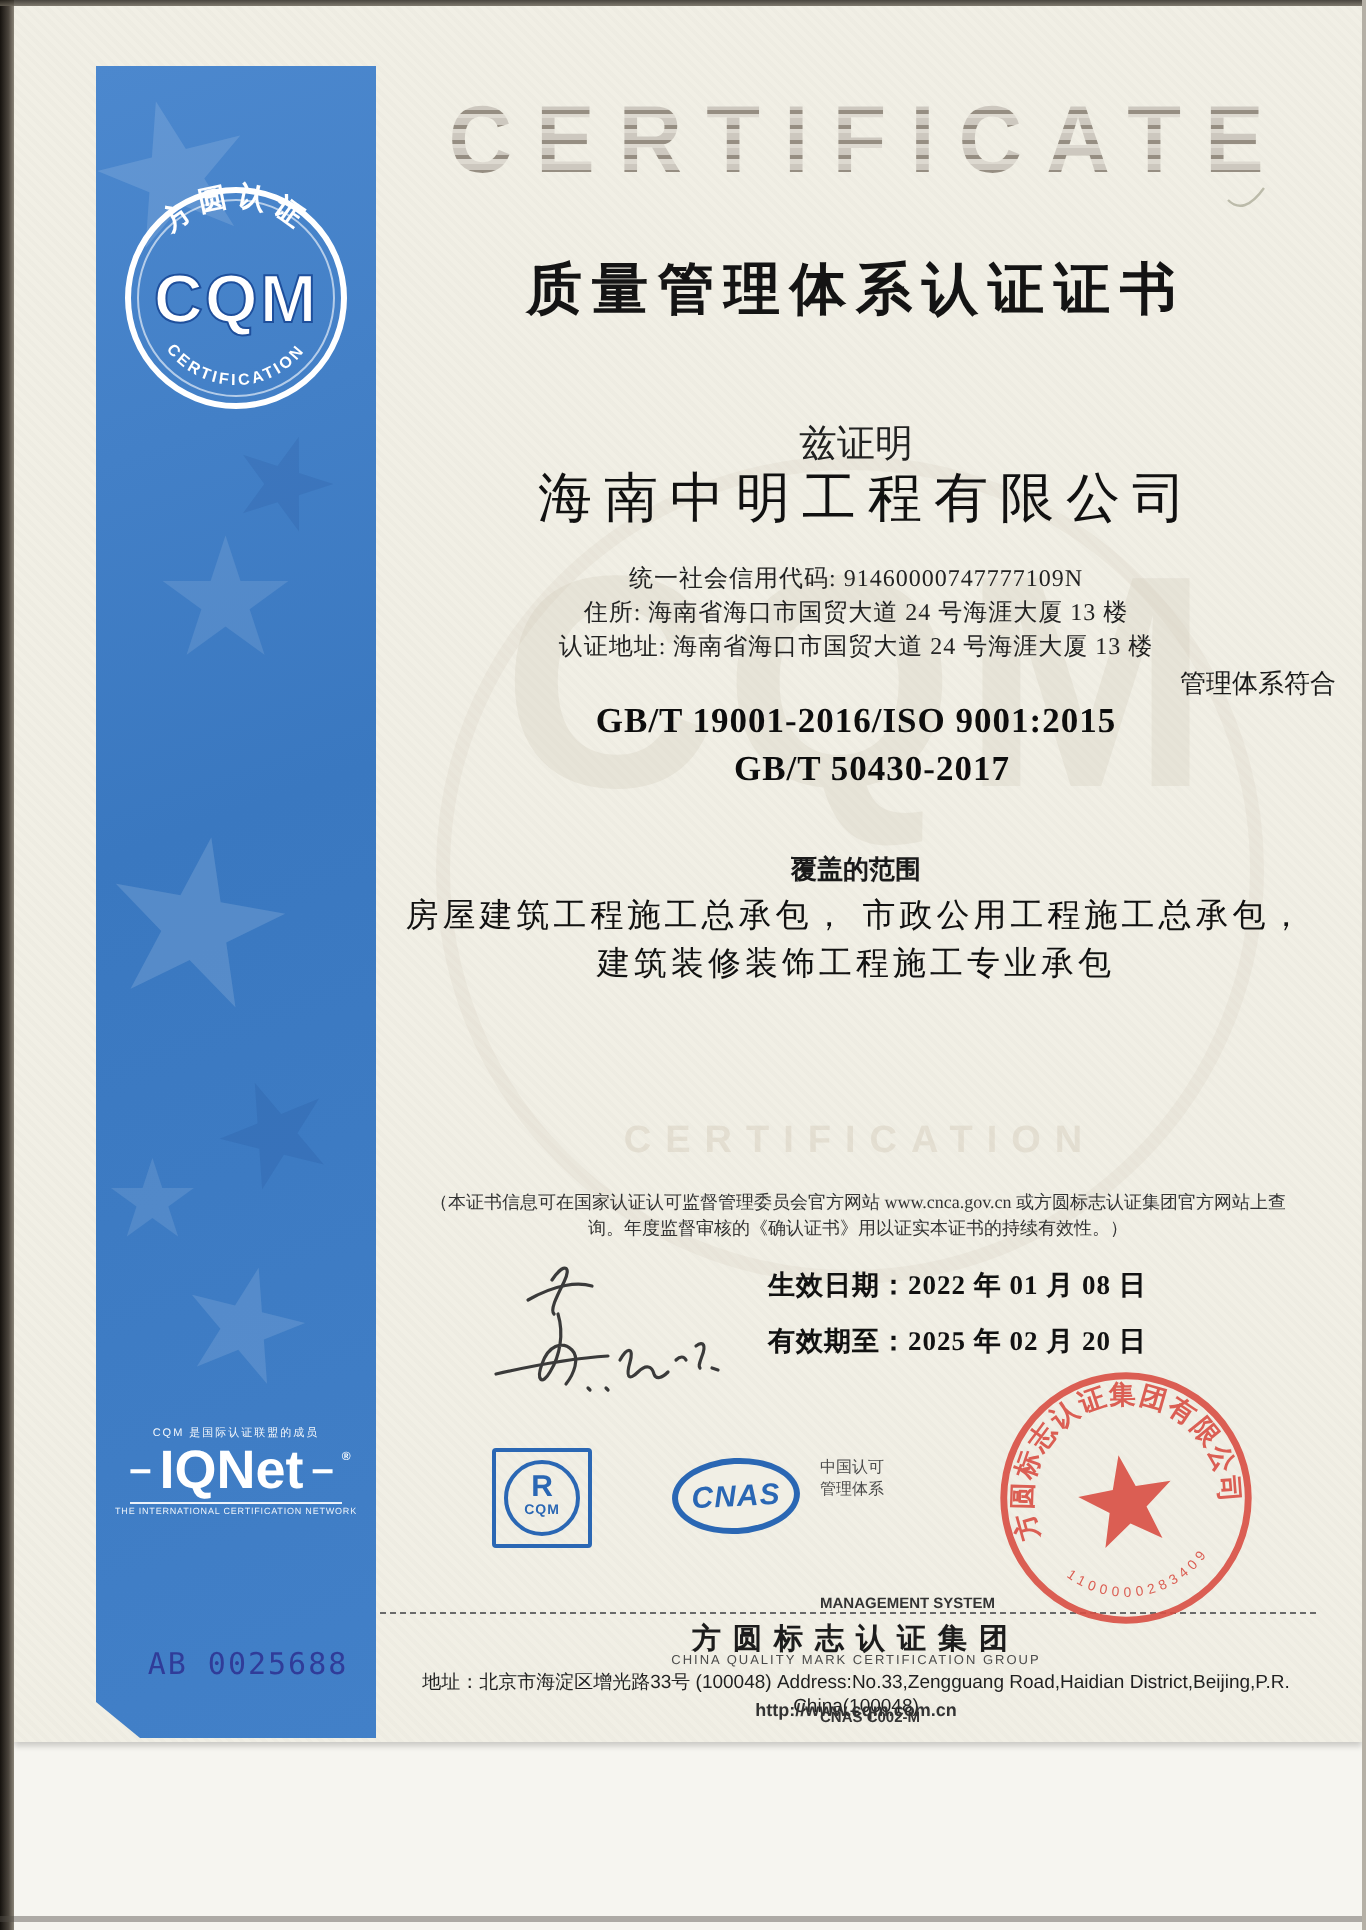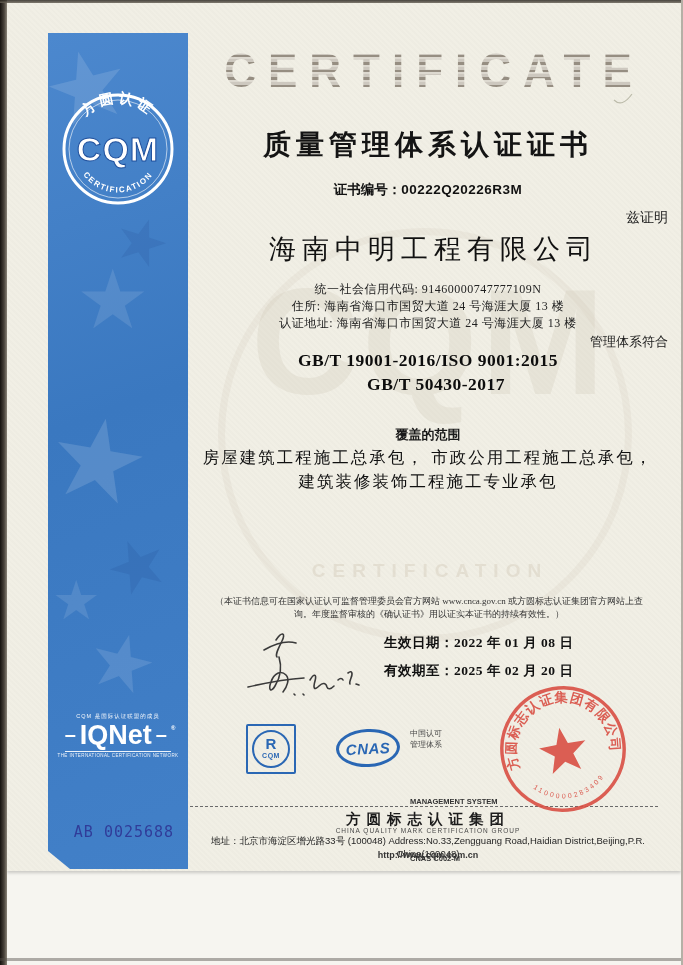--- a/index.html
+++ b/index.html
@@ -48,21 +48,21 @@
 
   
   .col { left:188px; width:480px; text-align:center; z-index:4; }
 
   .title-en { top:46px; font-size:44px; font-weight:700; letter-spacing:12px; padding-left:12px;
               background:repeating-linear-gradient(180deg,#cdc8bf 0 3px,#968e82 3px 5px,#ddd9d0 5px 7px);
               -webkit-background-clip:text; background-clip:text; color:transparent; transform:scaleY(1.08); }
   .title-cn { top:126px; font-size:28px; font-weight:700; letter-spacing:5px; color:#141414; }
   .cert-no  { top:181px; font-size:13.5px; color:#111; font-family:"Liberation Serif",serif; font-weight:700; }
   .cert-no .val { font-family:"Liberation Sans",sans-serif; font-weight:600; letter-spacing:.5px; }
-  .attest   { top:209px; font-size:14px; color:#222; font-family:"Liberation Serif",serif;text-align:right; }
+  .attest   { top:209px; font-size:19px; color:#222; font-family:"Liberation Serif",serif; }
   .company  { top:231px; font-size:27px; color:#111; font-family:"Liberation Serif",serif; letter-spacing:6px; font-weight:500;padding-left:12px; }
   .kai-line { font-size:12px; color:#222; font-family:"Liberation Serif",serif; letter-spacing:.5px; }
   .credit   { top:281px; }
   .resid    { top:298px; }
   .caddr    { top:315px; }
   .sysconf  { top:333px; font-size:13px; font-weight:400; color:#1a1a1a; font-family:"Liberation Serif",serif;text-align:right; }
   .std1     { top:350px; font-size:17.5px; font-weight:700; color:#0d0d0d; font-family:"Liberation Serif",serif; letter-spacing:.5px; }
   .std2     { top:374px; font-size:17.5px; font-weight:700; color:#0d0d0d; font-family:"Liberation Serif",serif; letter-spacing:.5px;padding-left:16px; }
   .scope-t  { top:426px; font-size:13px; font-weight:700; color:#1a1a1a; font-family:"Liberation Serif",serif; }
   .scope1   { top:447px; font-size:16.5px; color:#111; font-family:Liberation Sans, sans-serif; letter-spacing:2px; }
@@ -142,21 +142,20 @@
       <div class="iqnet-main"><span class="iqnet-dash">–</span><span>IQNet</span><span class="iqnet-dash">–</span><span class="iqnet-reg">®</span></div>
       <div class="iqnet-rule"></div>
       <div class="iqnet-bottom">THE INTERNATIONAL CERTIFICATION NETWORK</div>
     </div>
 
     <div class="band-serial">AB 0025688</div>
   </div>
 
   <div class="abs col title-en">CERTIFICATE</div>
   <div class="abs col title-cn">质量管理体系认证证书</div>
-  <div class="abs col cert-no"><span>证书编号：</span><span class="val">00222Q20226R3M</span></div>
 
   <div class="abs col attest">兹证明</div>
   <div class="abs col company">海南中明工程有限公司</div>
   <div class="abs col kai-line credit">统一社会信用代码: 91460000747777109N</div>
   <div class="abs col kai-line resid">住所: 海南省海口市国贸大道 24 号海涯大厦 13 楼</div>
   <div class="abs col kai-line caddr">认证地址: 海南省海口市国贸大道 24 号海涯大厦 13 楼</div>
   <div class="abs col sysconf">管理体系符合</div>
   <div class="abs col std1">GB/T 19001-2016/ISO 9001:2015</div>
   <div class="abs col std2">GB/T 50430-2017</div>
   <div class="abs col scope-t">覆盖的范围</div>

